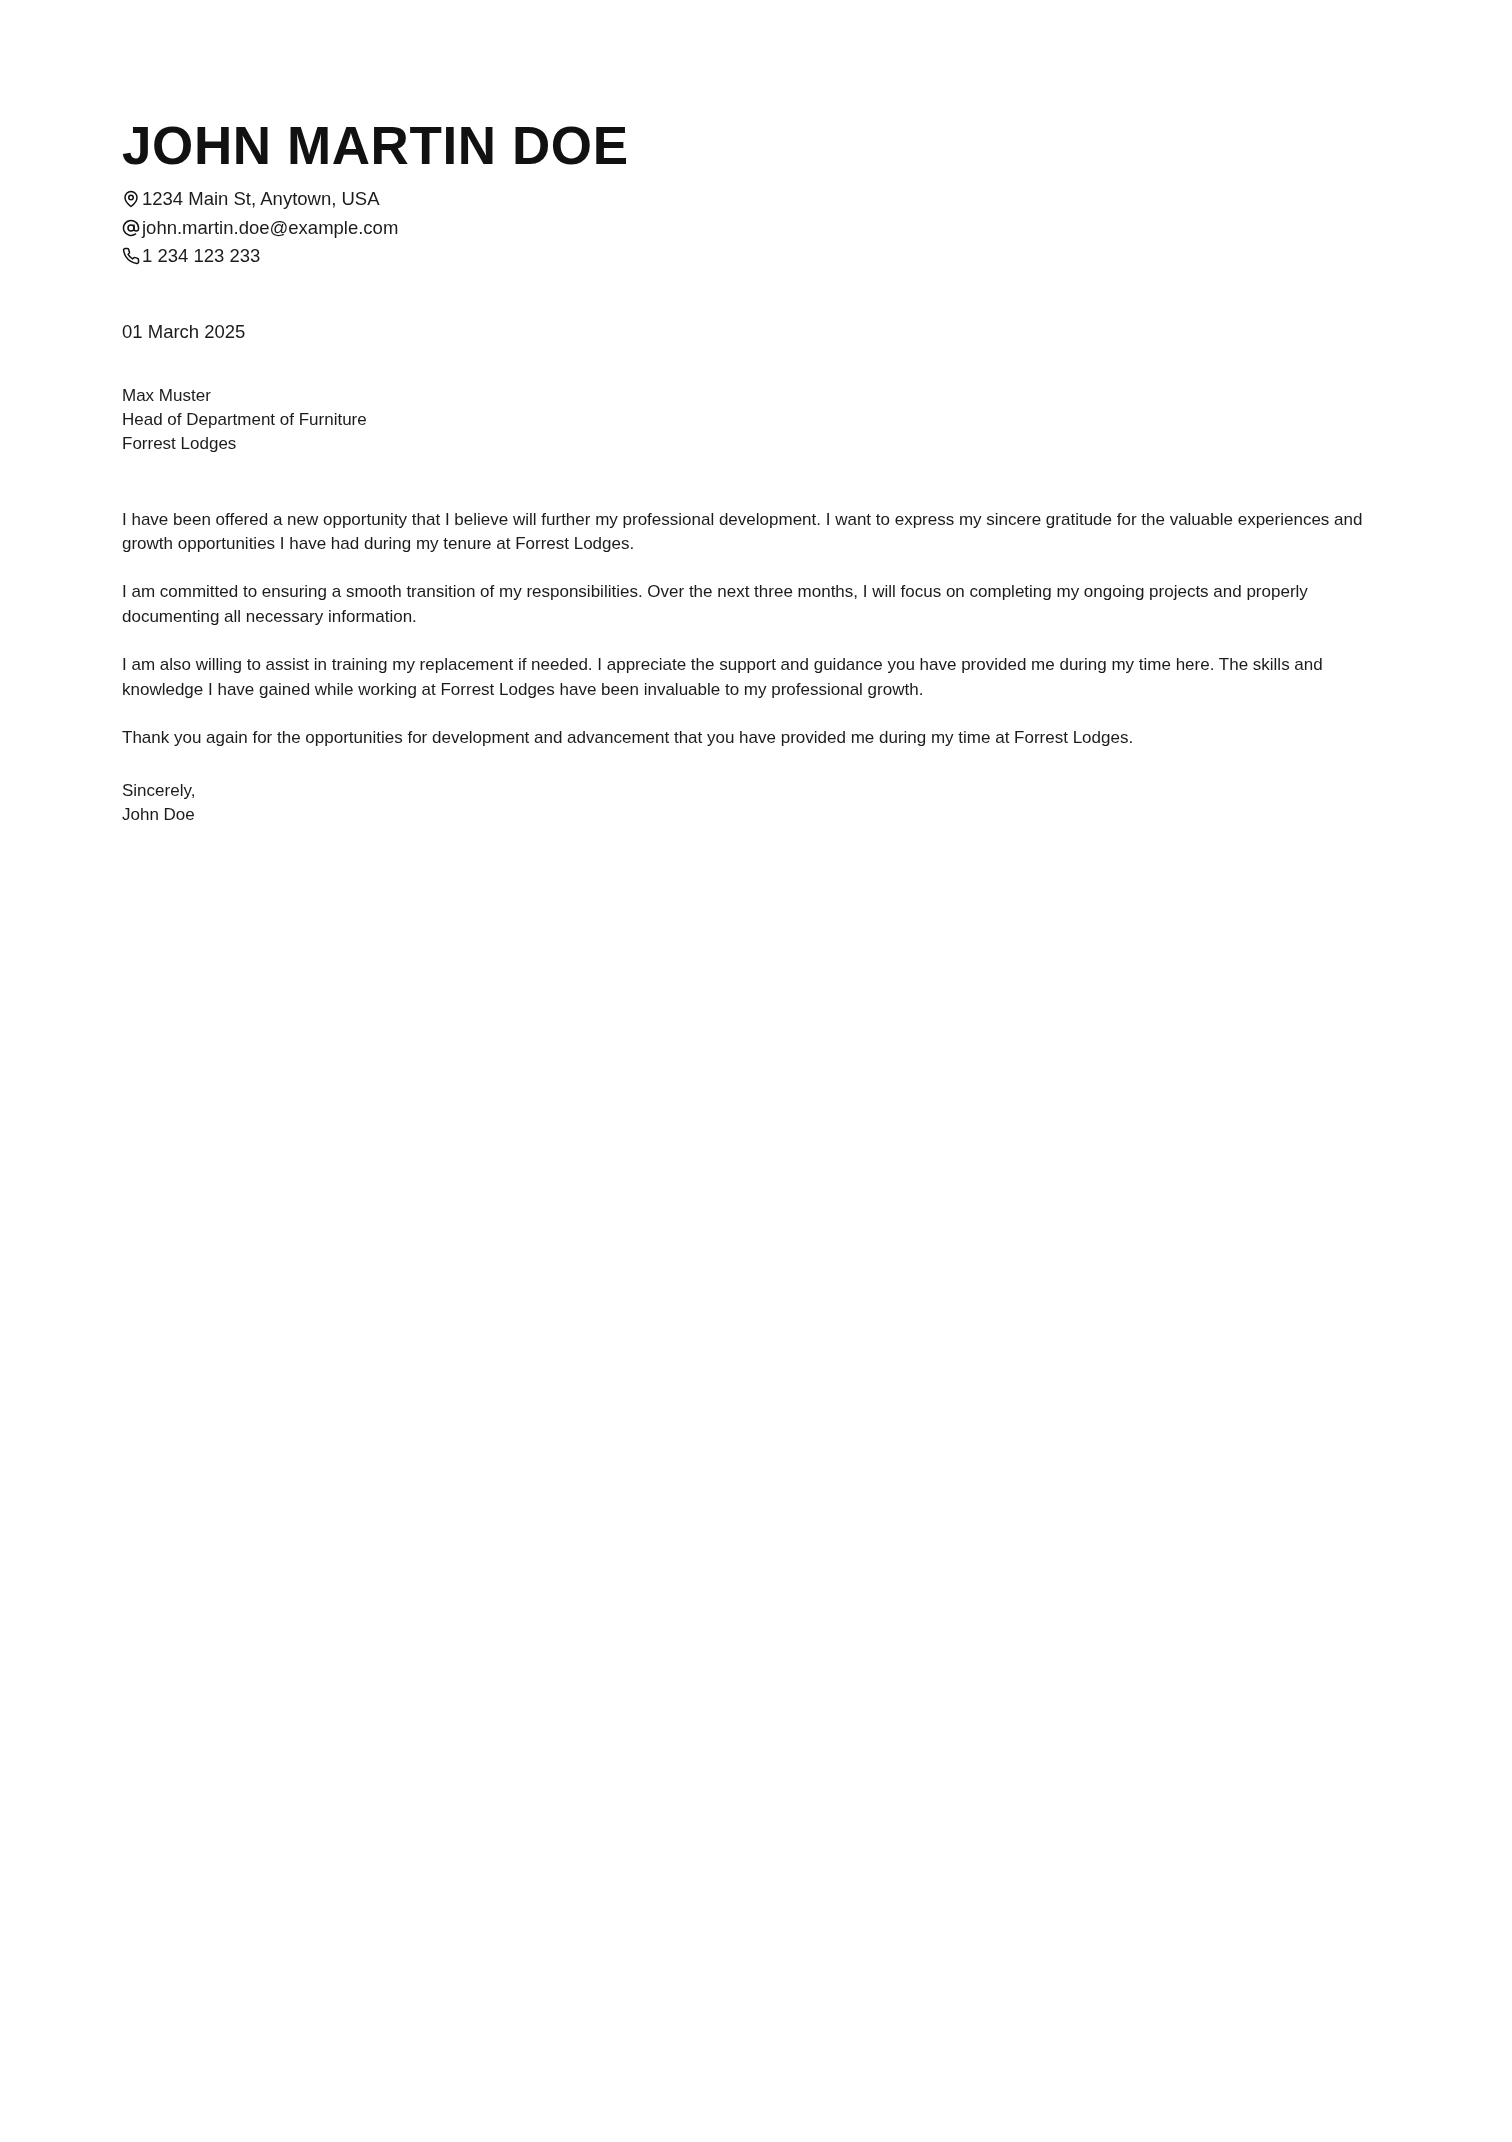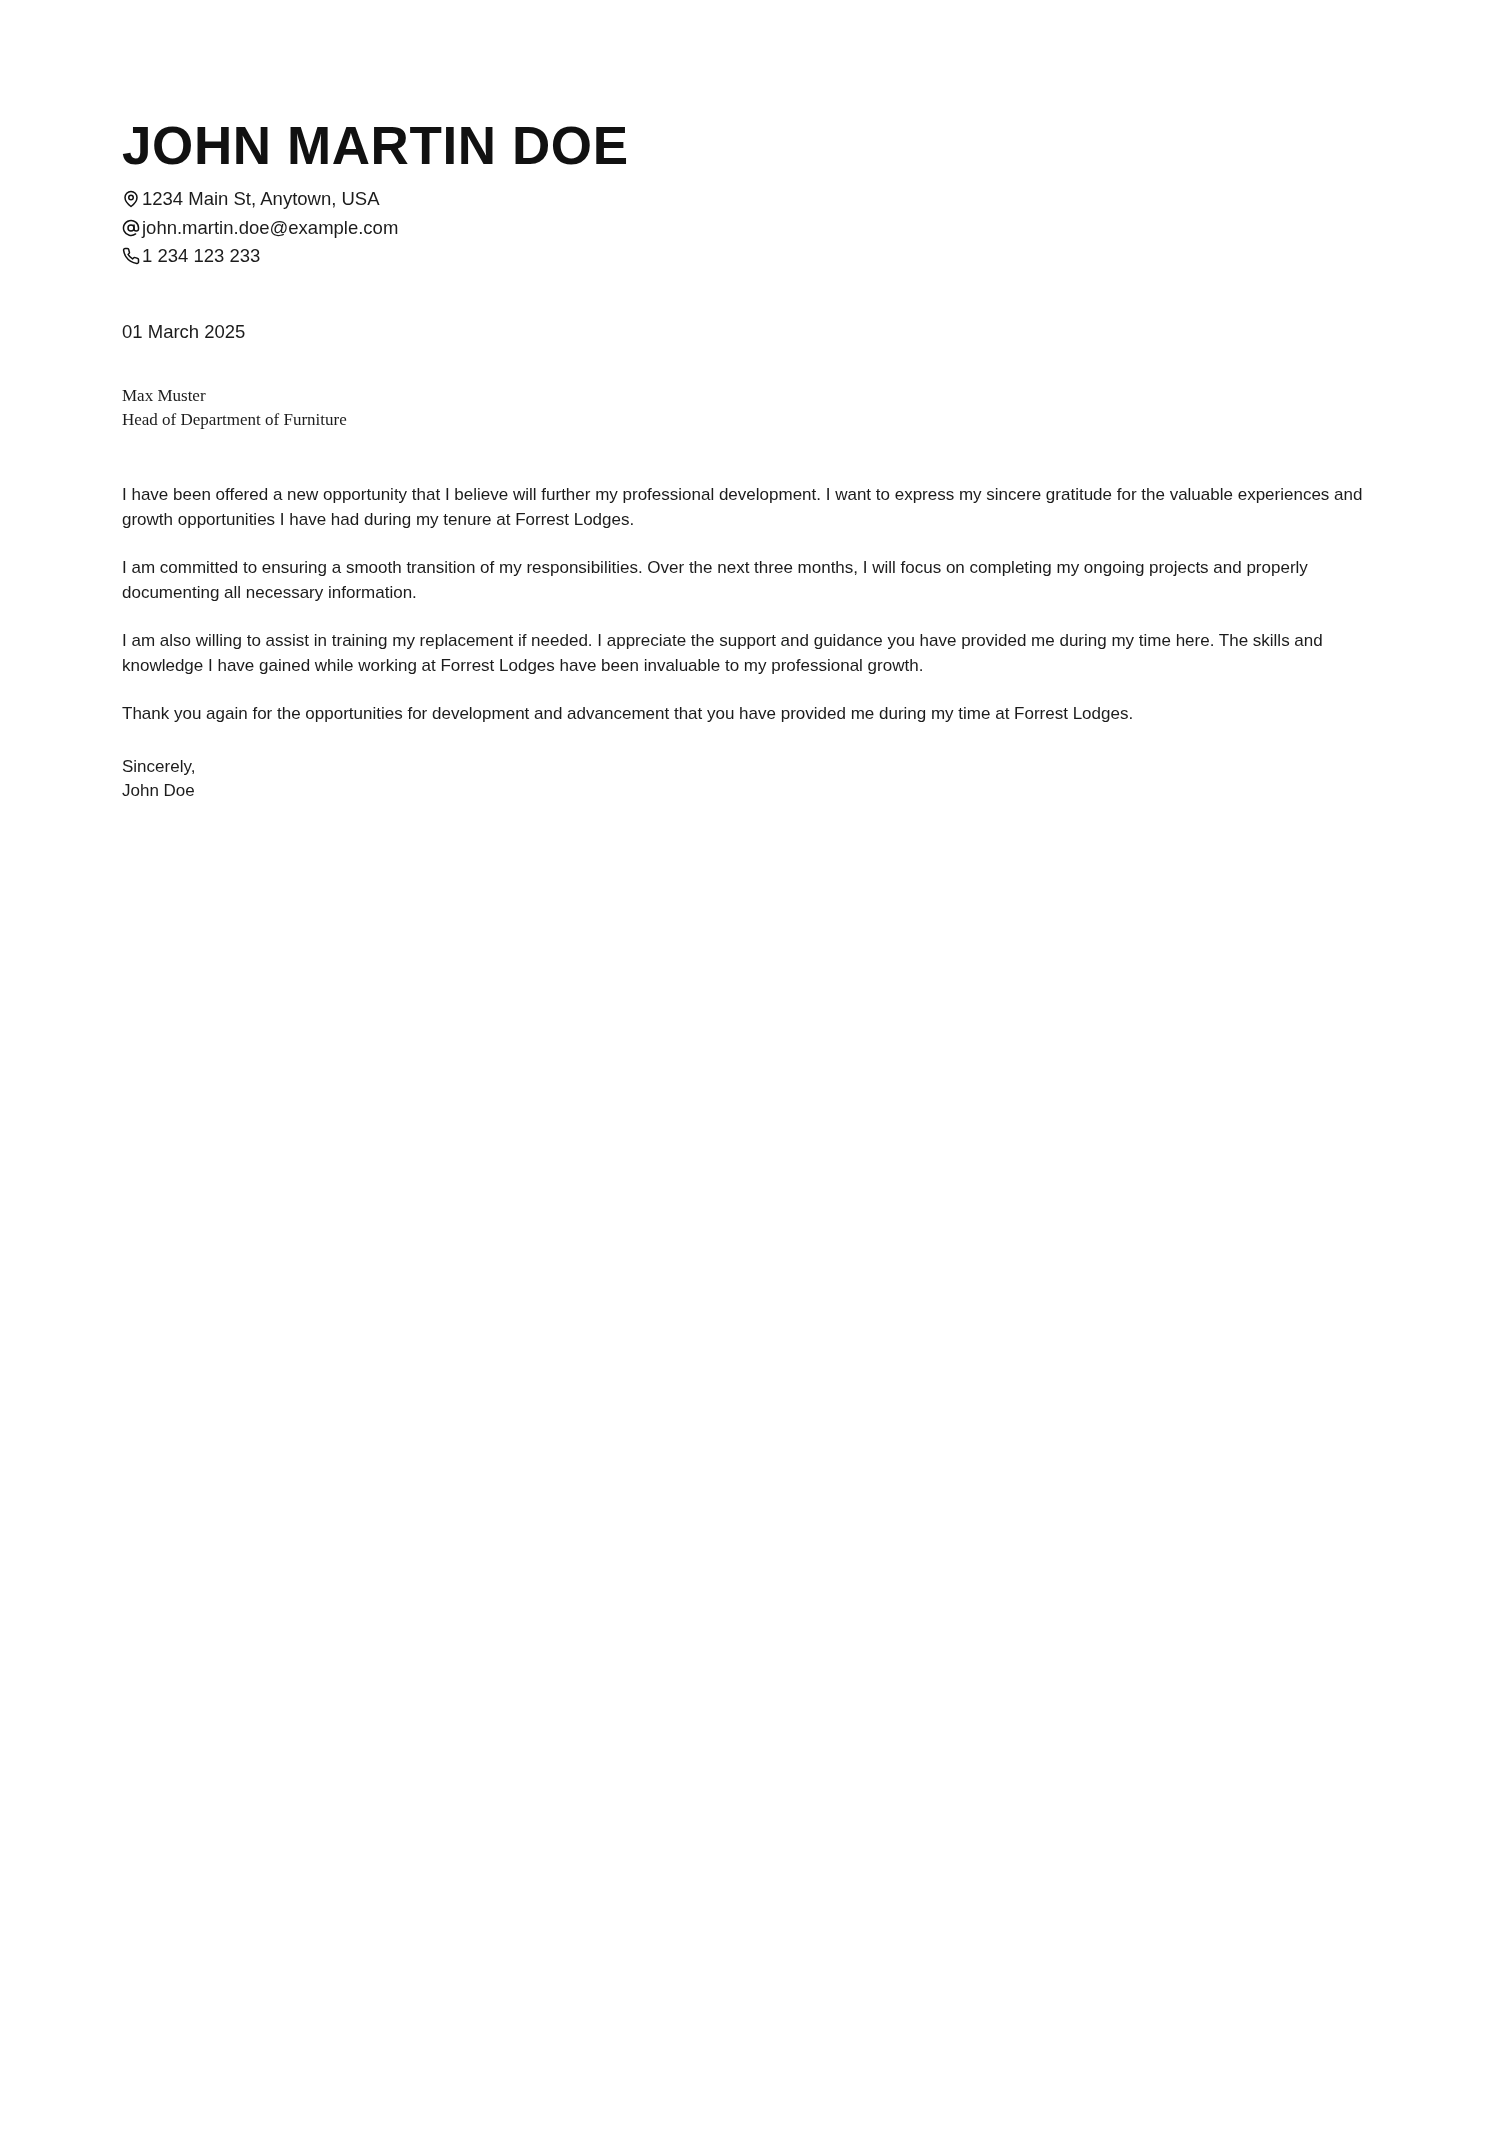--- a/index.html
+++ b/index.html
@@ -76,21 +76,20 @@
   }
   .recipient-block {
     margin: 43px 0 0 0;
     font-size: 17px;
     line-height: 1.42;
     color: #1c1c1c;
   }
   .recipient-line {
     display: block;
     white-space: nowrap;
-    font-family: Liberation Serif, serif;
   }
 
   
   .letter-body {
     margin: 51px 0 0 0;
     max-width: 1268px;
   }
   .body-paragraph {
     font-size: 17px;
     line-height: 1.44;
@@ -148,20 +147,21 @@
       </li>
 
     </ul>
   </div>
 
   <div class="date-line">01 March 2025</div>
 
   <div class="recipient-block">
     <span class="recipient-line">Max Muster</span>
     <span class="recipient-line">Head of Department of Furniture</span>
+    <span class="recipient-line">Forrest Lodges</span>
   </div>
 
   <div class="letter-body">
     <p class="body-paragraph">I have been offered a new opportunity that I believe will further my professional development. I want to express my sincere gratitude for the valuable experiences and growth opportunities I have had during my tenure at Forrest Lodges.</p>
     <p class="body-paragraph">I am committed to ensuring a smooth transition of my responsibilities. Over the next three months, I will focus on completing my ongoing projects and properly documenting all necessary information.</p>
     <p class="body-paragraph">I am also willing to assist in training my replacement if needed. I appreciate the support and guidance you have provided me during my time here. The skills and knowledge I have gained while working at Forrest Lodges have been invaluable to my professional growth.</p>
     <p class="body-paragraph">Thank you again for the opportunities for development and advancement that you have provided me during my time at Forrest Lodges.</p>
 
     <div class="signoff">
       <span class="signoff-line">Sincerely,</span>

